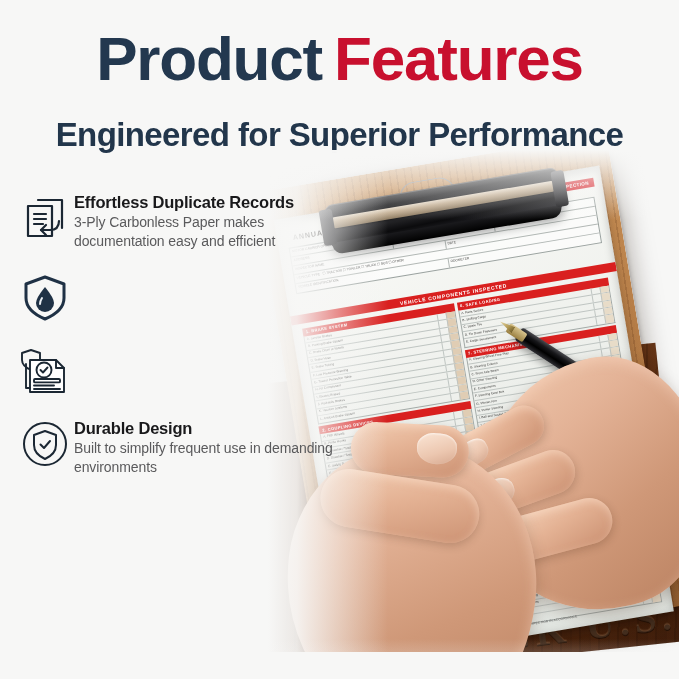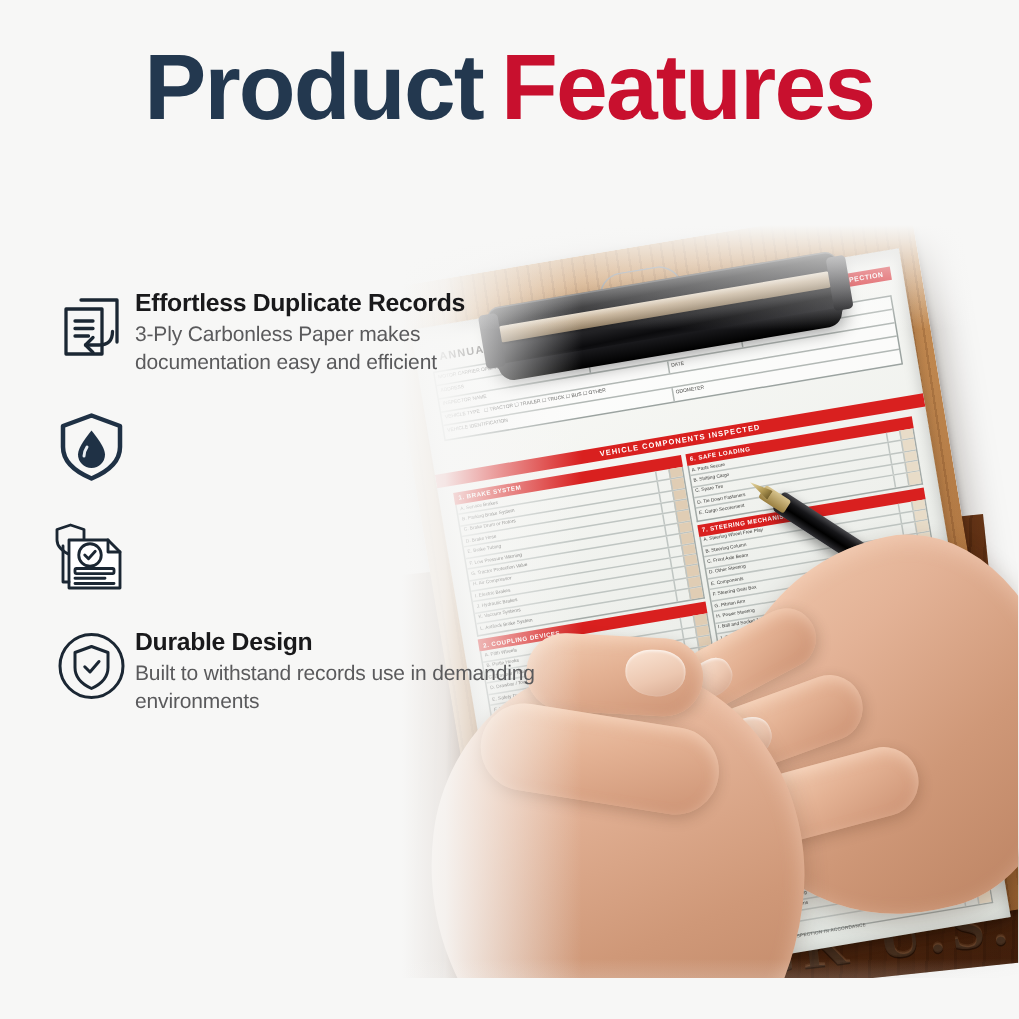--- a/index.html
+++ b/index.html
@@ -228,41 +228,42 @@
 
   
   .fade-l { position:absolute; left:0; top:0; width:120px; height:100%;
     background:linear-gradient(90deg, #f7f7f6 0%, rgba(247,247,246,.92) 24%, rgba(247,247,246,0) 100%); }
   .fade-t { position:absolute; left:0; top:0; width:100%; height:70px;
     background:linear-gradient(180deg, #f7f7f6 0%, rgba(247,247,246,0) 100%); }
   .fade-b { position:absolute; left:0; bottom:0; width:100%; height:40px;
     background:linear-gradient(0deg, rgba(247,247,246,.55) 0%, rgba(247,247,246,0) 100%); }
 
   
-  .features { position:absolute; left:32px; top:192px; width:330px; z-index:5; }
+  .features { position:absolute; left:16px; top:192px; width:330px; z-index:5; }
   .feature { position:relative; display:flex; align-items:flex-start; margin-bottom:22px; }
   .feat-icon { width:58px; flex:0 0 58px; display:flex; align-items:flex-start; justify-content:center; padding-top:2px; }
   .feat-text { flex:1; padding-top:1px; }
   .feat-title {
     font-size:16.5px; font-weight:700; color:#19191b;
     letter-spacing:-.2px; margin-bottom:1px; line-height:1.18;
   }
   .feat-desc {
     font-size:14px; color:#5a5a5c; line-height:1.30; letter-spacing:-.1px;
   }
 </style>
 </head>
 <body>
 
 <div class="page">
 
   <div class="headline">
     <span class="w1">Product</span><span class="sp"></span><span class="w2">Features</span>
   </div>
 
+  <div class="subhead">Engineered for Superior Performance</div>
 
   <div class="photo">
     <div class="photo-inner">
 
       <div class="desk"></div>
       <div class="desk-engrave">BUCK U.S.</div>
 
       <div class="board">
         <div class="paper">
 
@@ -746,18 +747,18 @@
     <div class="feature">
       <div class="feat-icon">
         <svg width="48" height="48" viewBox="0 0 48 48" fill="none" stroke="#1b2733" stroke-width="2" stroke-linecap="round" stroke-linejoin="round">
           <circle cx="24" cy="24" r="21"></circle>
           <path d="M24 11 L35 15 V25 q0 9 -11 14 Q13 34 13 25 V15 Z"></path>
           <path d="M19.5 24.5 l3.5 3.5 l6 -7"></path>
         </svg>
       </div>
       <div class="feat-text">
         <div class="feat-title">Durable Design</div>
-        <div class="feat-desc">Built to withstand records use in demanding environments</div>
+        <div class="feat-desc">Built to simplify frequent use in demanding environments</div>
       </div>
     </div>
 
   </div>
 </div>
 
 </body></html>

